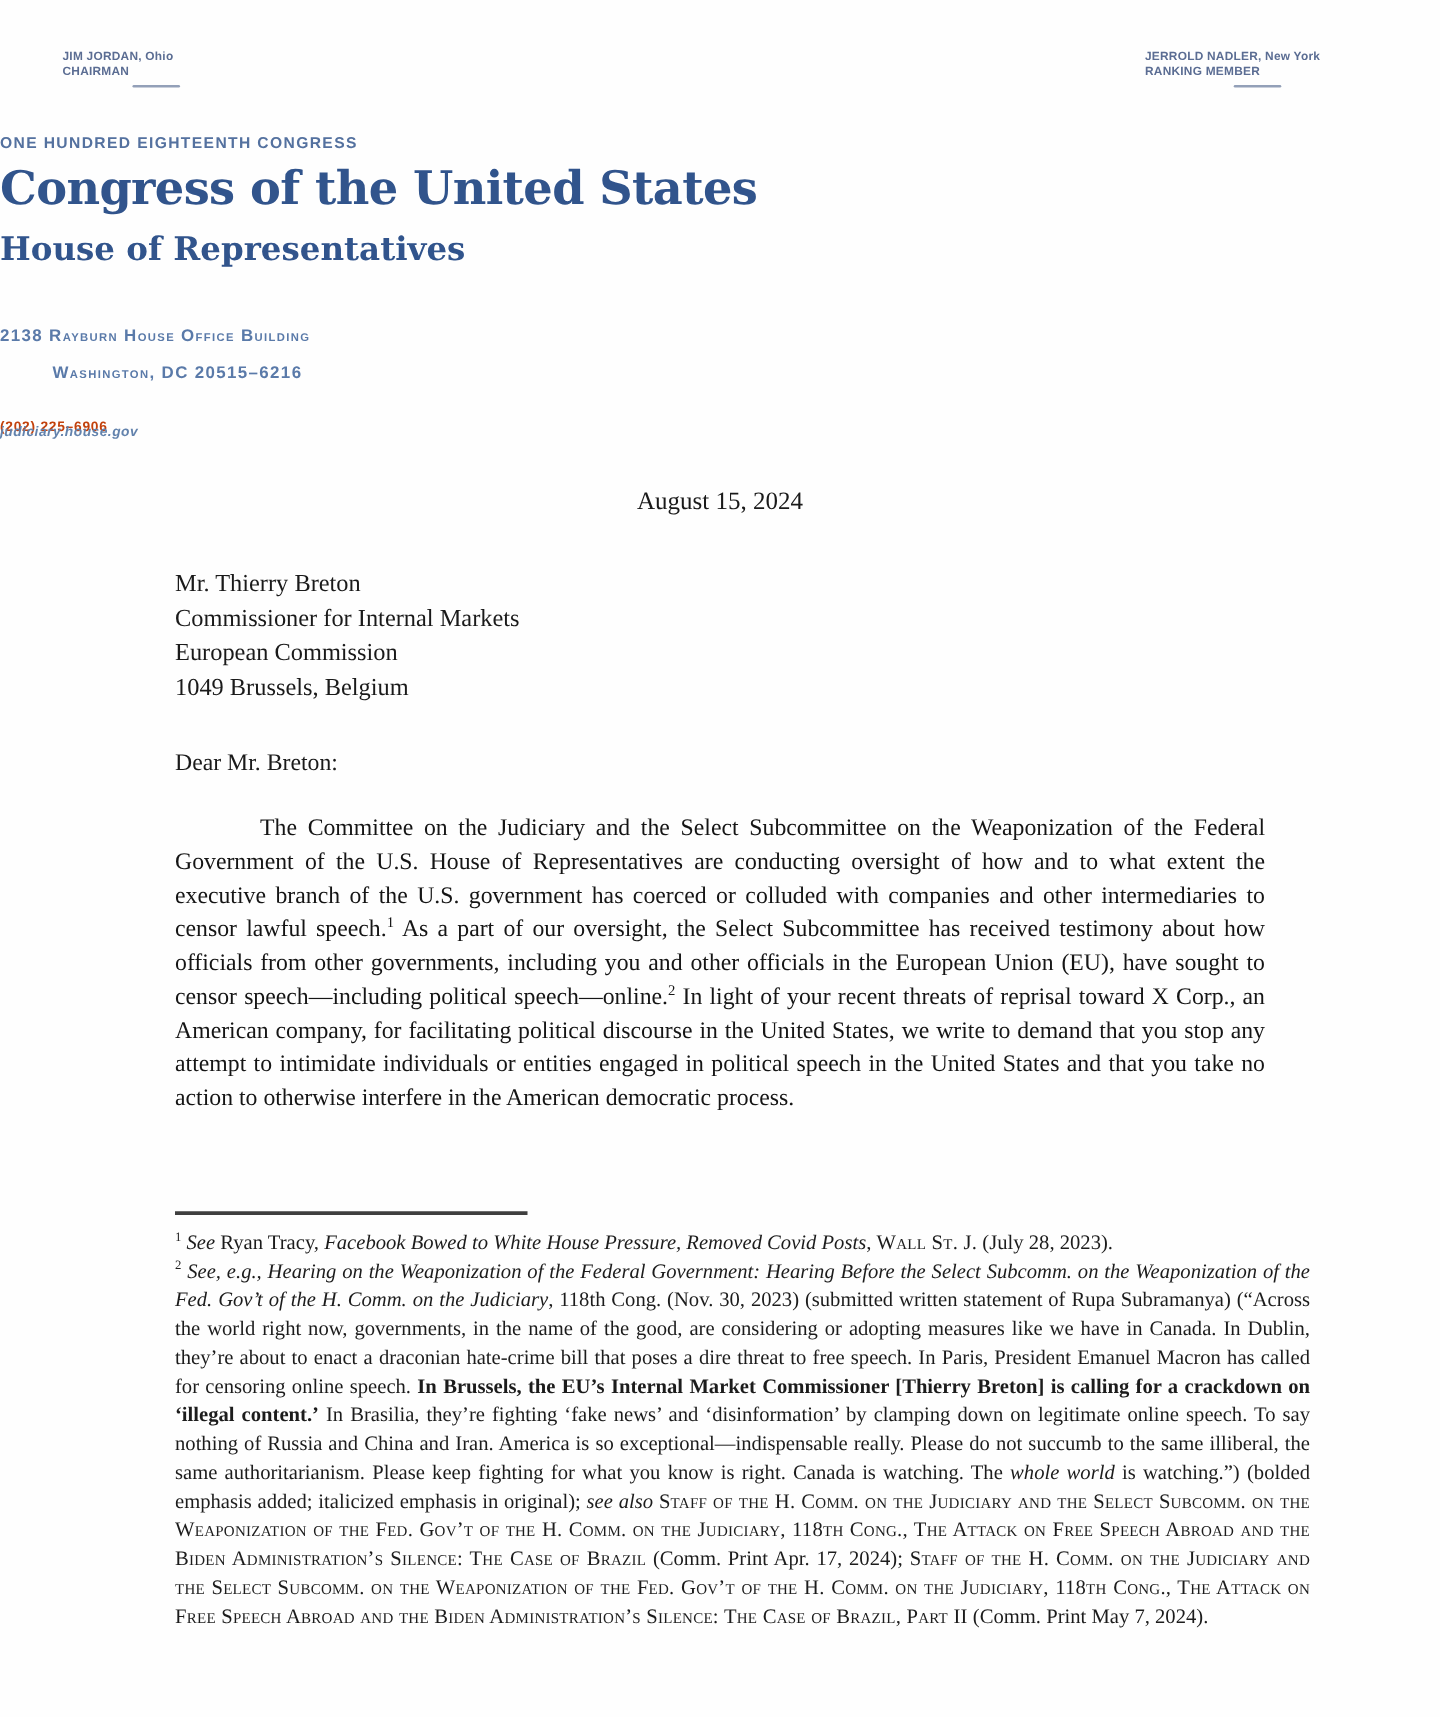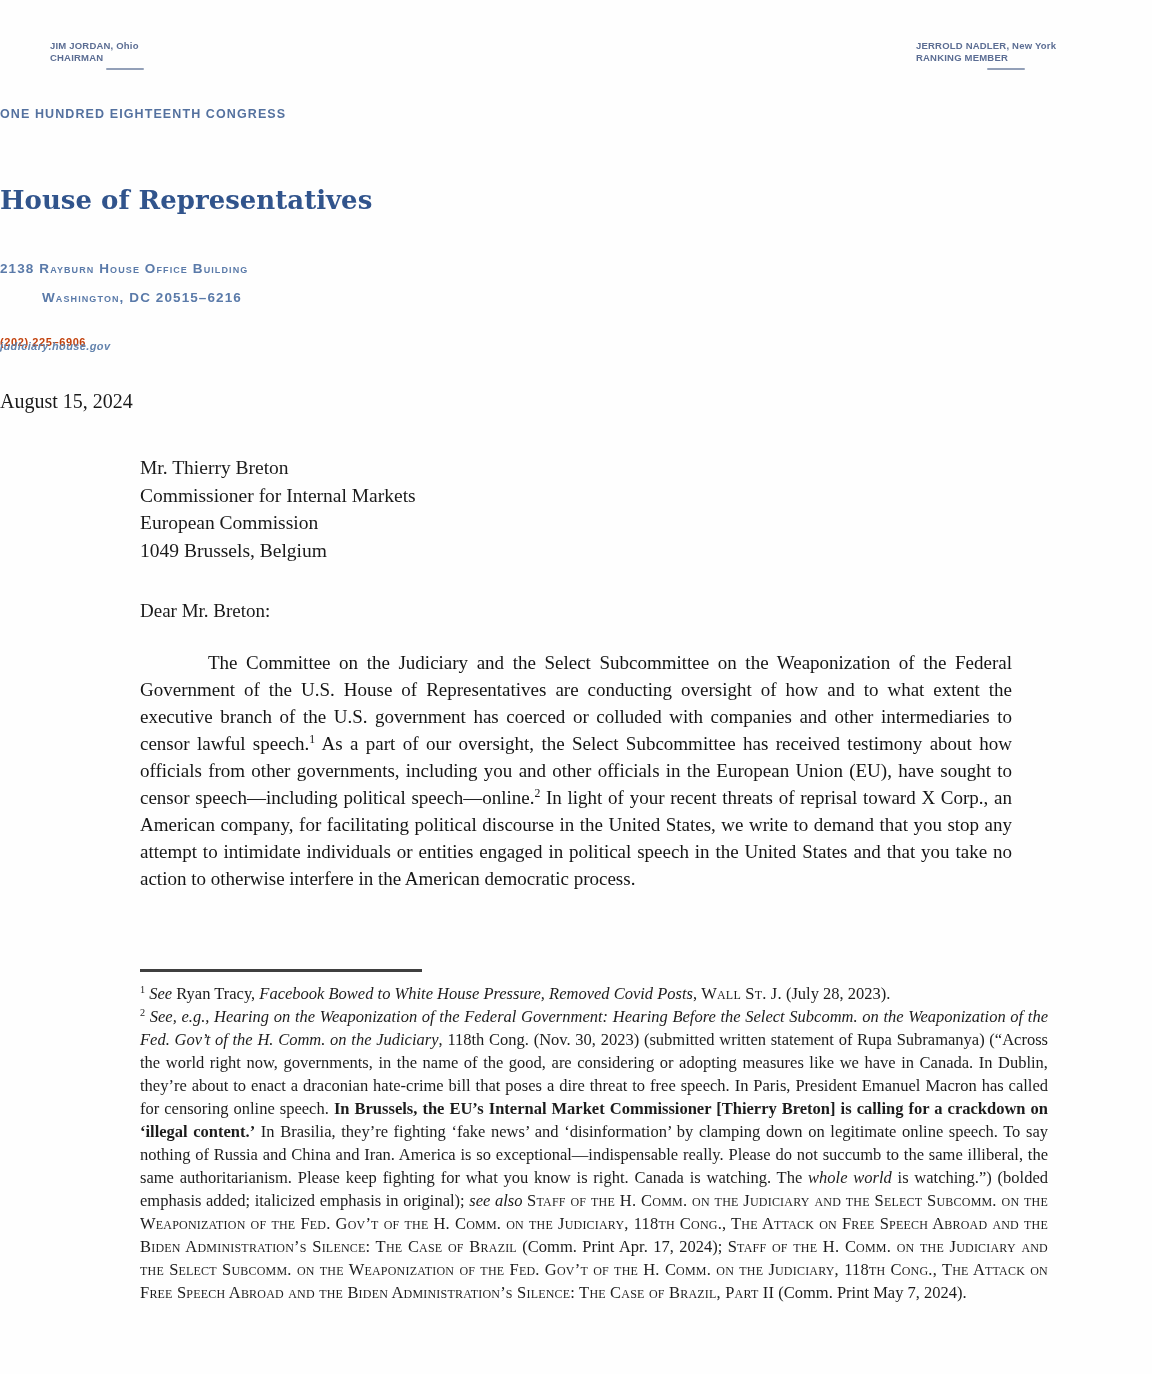--- a/index.html
+++ b/index.html
@@ -64,21 +64,21 @@
   }
   .site{
     position:absolute;top:340px;left:0;width:100%;
     font-family:"Liberation Sans", sans-serif;
     font-size:11px;font-weight:bold;font-style:italic;letter-spacing:.4px;
     color:#6383ad;
   }
   
   .date{
     position:absolute;top:390px;left:0;width:100%;
-    text-align:left;font-size:20px;color:#1a1a1a;
+    text-align:center;font-size:20px;color:#1a1a1a;
   }
   .recipient{
     position:absolute;top:443px;left:140px;width:600px;
     font-size:19.5px;line-height:27.5px;color:#1a1a1a;margin-top:11px;
   }
   .salutation{
     position:absolute;top:600px;left:140px;
     font-size:19px;color:#1a1a1a;text-align:center;
   }
   .body-par{
@@ -115,20 +115,21 @@
     <div class="flourish"></div>
   </div>
 
   <div class="corner right">
     <div>JERROLD NADLER, New York</div>
     <div>RANKING MEMBER</div>
     <div class="flourish"></div>
   </div>
 
   <div class="session">ONE HUNDRED EIGHTEENTH CONGRESS</div>
+  <div class="congress-title">Congress of the United States</div>
   <div class="house-title">House of Representatives</div>
   <div class="addr addr1">2138 Rayburn House Office Building</div>
   <div class="addr addr2">Washington, DC 20515–6216</div>
   <div class="phone">(202) 225–6906</div>
   <div class="site">judiciary.house.gov</div>
 
   <div class="date">August 15, 2024</div>
 
   <div class="recipient">
     <div>Mr. Thierry Breton</div>

